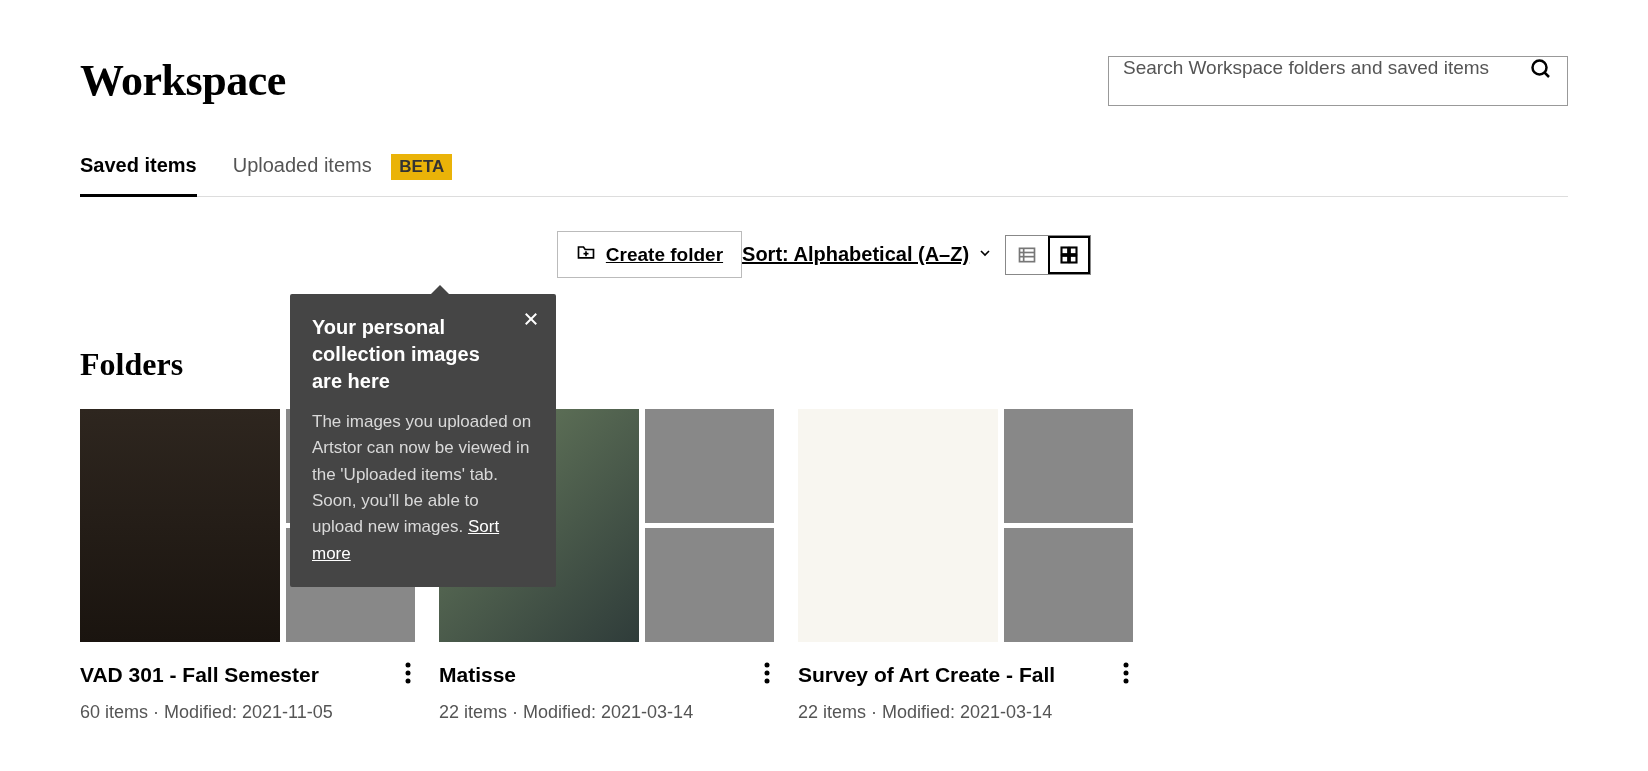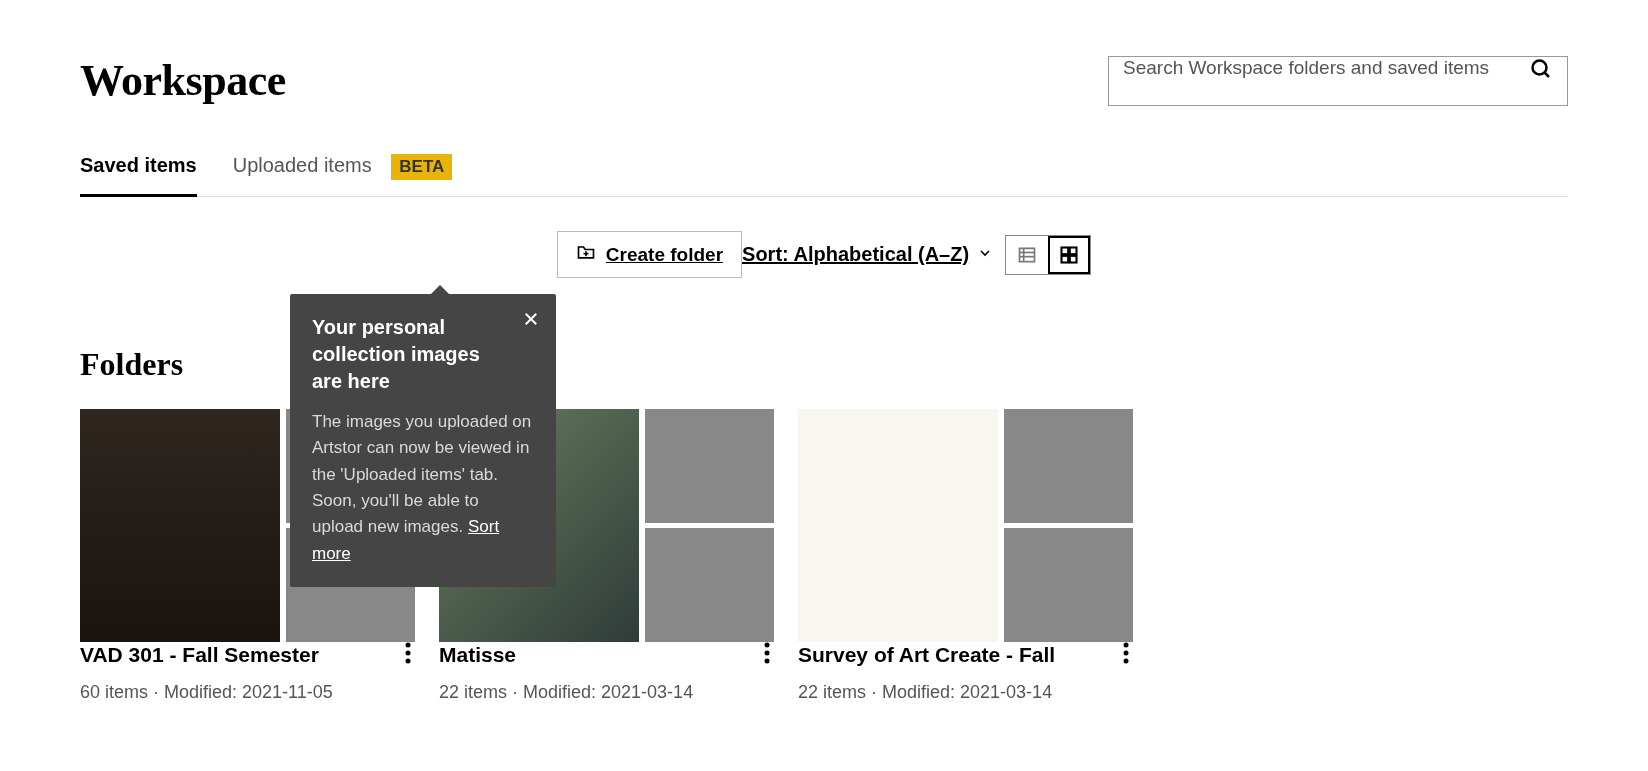--- a/index.html
+++ b/index.html
@@ -22,21 +22,21 @@
 .view-btn { width: 42px; height: 38px; display: flex; align-items: center; justify-content: center; cursor: pointer; background: #fff; }
 .view-btn + .view-btn { border-left: 1px solid #888; }
 .view-btn.active { border: 2px solid #000; }
 .section-h { font-family: Georgia, "Times New Roman", serif; font-size: 32px; margin-top: 68px; }
 .folders { display: flex; gap: 24px; margin-top: 26px; }
 .folder { width: 335px; }
 .folder-imgs { display: flex; gap: 6px; height: 233px; }
 .folder-main { width: 200px; height: 233px; background: #555; }
 .folder-side { display: flex; flex-direction: column; gap: 5px; width: 129px; }
 .folder-side > div { flex: 1; background: #888; }
-.folder-title-row { display: flex; justify-content: space-between; align-items: flex-start; }
+.folder-title-row { display: flex; justify-content: space-between; align-items: flex-start; margin-top: 20px; }
 .folder-title { font-size: 21px; font-weight: 700; line-height: 1.2; flex: 1; }
 .more-btn { cursor: pointer; padding: 0 4px; }
 .folder-meta { font-size: 18px; color: #555; margin-top: 14px; }
 .tooltip { position: absolute; top: 18px; left: 0; width: 266px; background: #454545; color: #fff; padding: 20px 22px; border-radius: 2px; z-index: 10; margin-top: 45px; }
 .tooltip::before { content: ""; position: absolute; top: -9px; left: 140px; border-left: 10px solid transparent; border-right: 10px solid transparent; border-bottom: 10px solid #454545; }
 .tooltip-close { position: absolute; top: 16px; right: 16px; cursor: pointer; color: #fff; }
 .tooltip-title { font-size: 20px; font-weight: 600; line-height: 1.35; margin-bottom: 14px; padding-right: 24px; }
 .tooltip-body { font-size: 17px; color: #d9d9d9; line-height: 1.55; }
 .tooltip-link { color: #fff; text-decoration: underline; cursor: pointer; }
 .toolbar-wrap { position: relative; }

